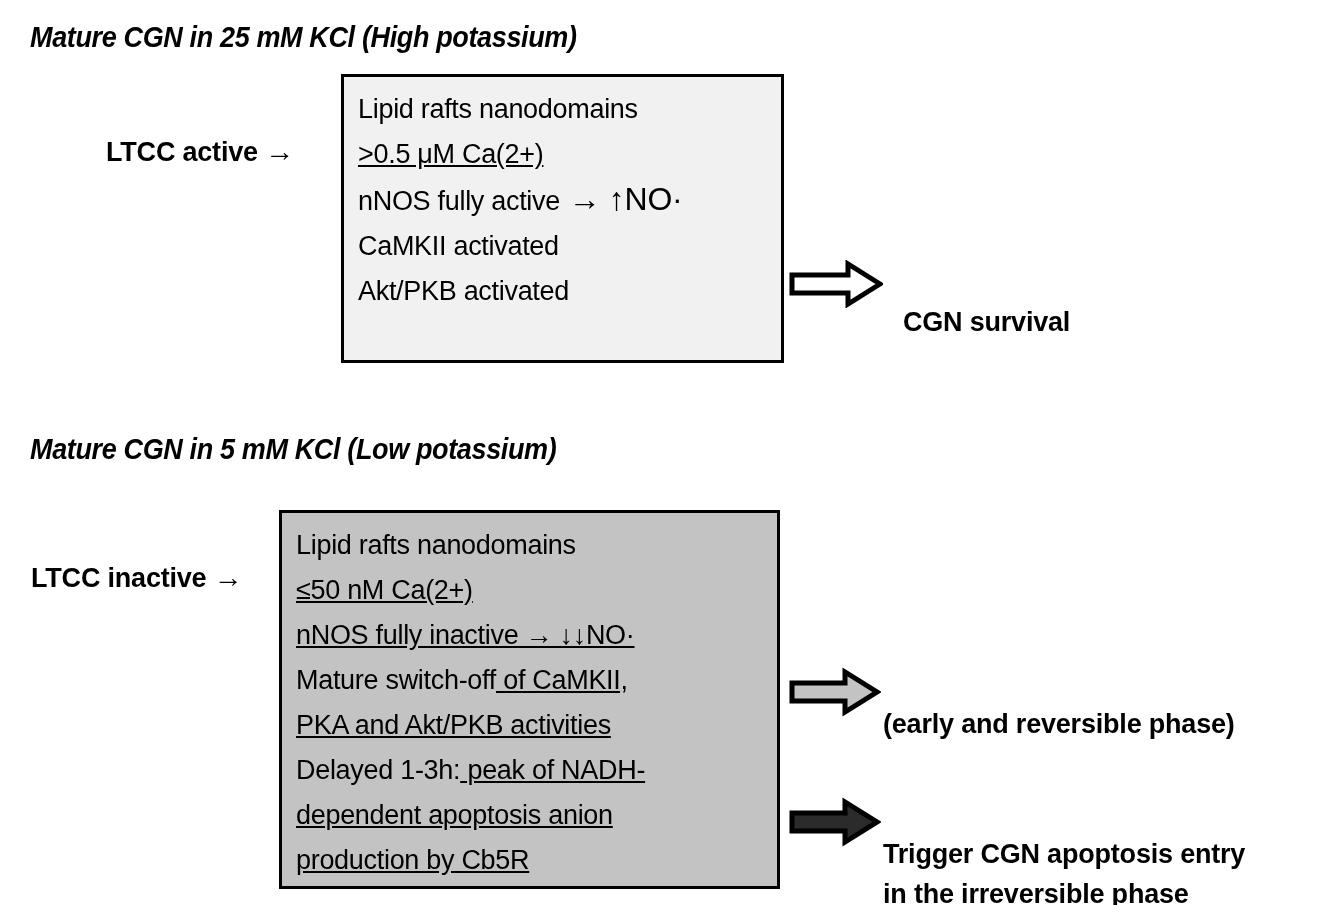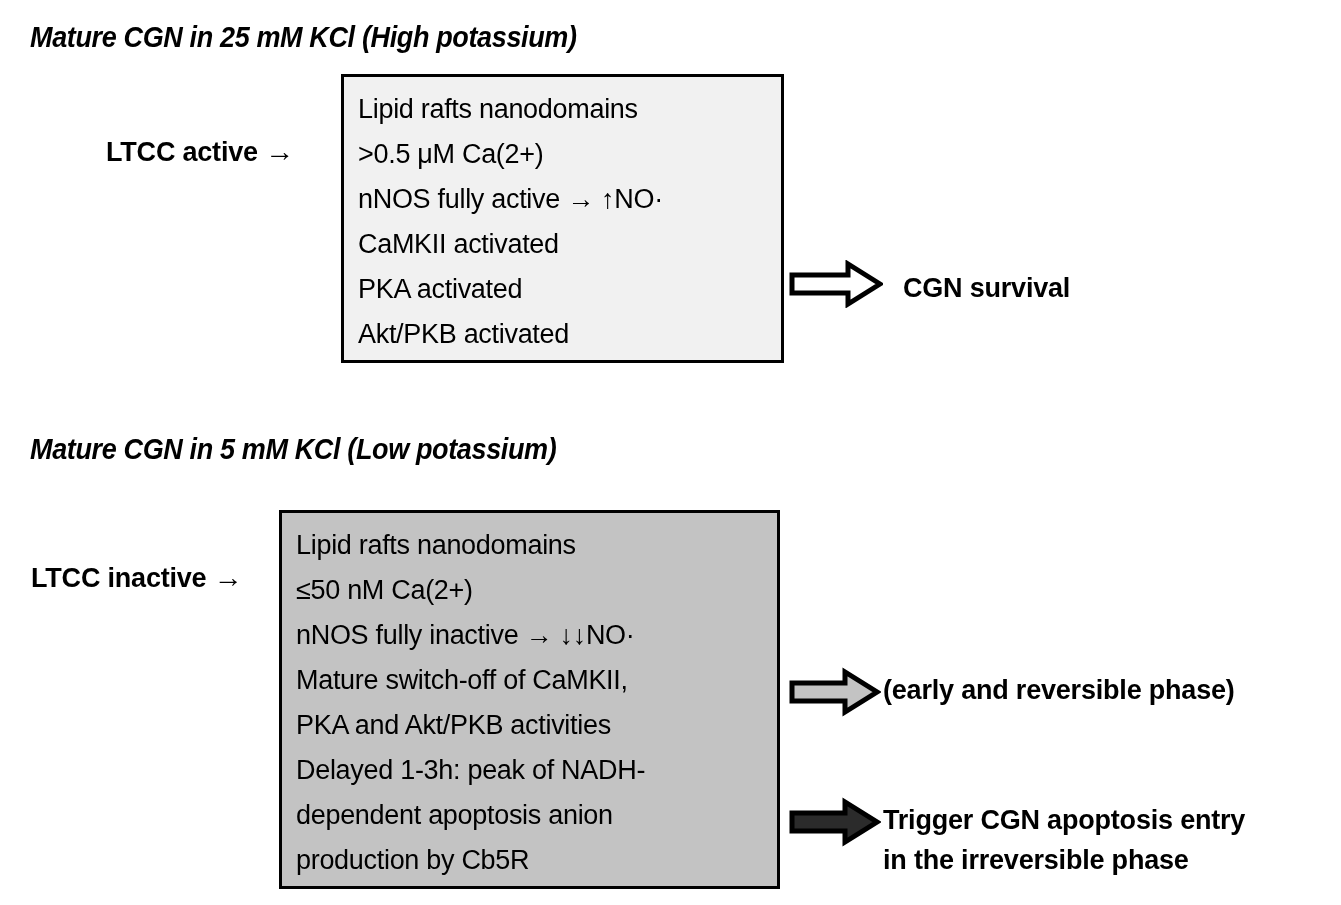--- a/index.html
+++ b/index.html
@@ -53,33 +53,34 @@
   .box-gray  { background: #c3c3c3; }
 
   .box-line {
     font-family: "Liberation Sans", sans-serif;
     font-size: 27px;
     line-height: 45px;
     white-space: nowrap;
     letter-spacing: -0.3px;
   }
   .b { font-weight: normal; margin-top: 30px; }
-  .n { font-weight: normal; }
-  .updown { font-weight: normal; font-size: 27px; }
+  .n { font-weight: normal; text-decoration: underline; }
+  .updown { font-weight: normal; font-size: 32px; }
 
   
   .block-arrow { display: block; }
 
   
   .outcome {
     font-family: "Liberation Sans", sans-serif;
     font-size: 27px;
     line-height: 40px;
     white-space: nowrap;
     letter-spacing: -0.2px;
+    margin-top: 34px;
   }
   .outcome .hl { font-weight: bold; }
   .outcome .sub { font-weight: bold; }
 </style>
 </head>
 <body>
 
 <div class="abs section-title" style="left:30px; top:20px;">Mature CGN in 25 mM KCl (High potassium)</div>
 
 <div class="abs ltcc-label" style="left:106px; top:135px;">
@@ -92,23 +93,20 @@
     <span class="b">Lipid rafts nanodomains</span><span class="n"></span>
   </div>
   <div class="box-line">
     <span class="b"></span><span class="n">&gt;0.5 μM Ca(2+)</span>
   </div>
   <div class="box-line">
     <span class="b">nNOS fully active</span><span class="updown"> → ↑NO·</span>
   </div>
   <div class="box-line">
     <span class="b">CaMKII activated</span><span class="n"></span>
-  </div>
-  <div class="box-line">
-    <span class="b">PKA activated</span><span class="n"></span>
   </div>
   <div class="box-line">
     <span class="b">Akt/PKB activated</span><span class="n"></span>
   </div>
 </div>
 
 <div class="abs" style="left:789px; top:260px; width:94px; height:48px;">
   <svg class="block-arrow" width="94" height="48" viewBox="0 0 94 48">
     <polygon points="3,15 59,15 59,4 91,24 59,44 59,33 3,33" fill="#ffffff" stroke="#000000" stroke-width="5" stroke-linejoin="miter"></polygon>
   </svg>

